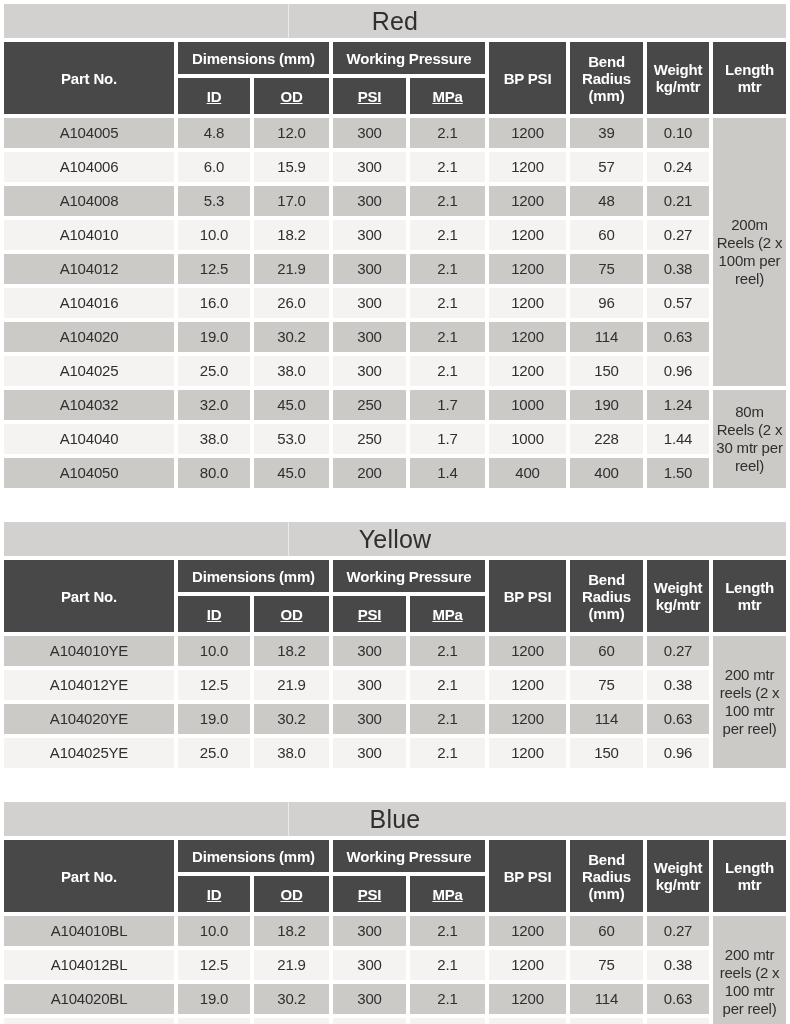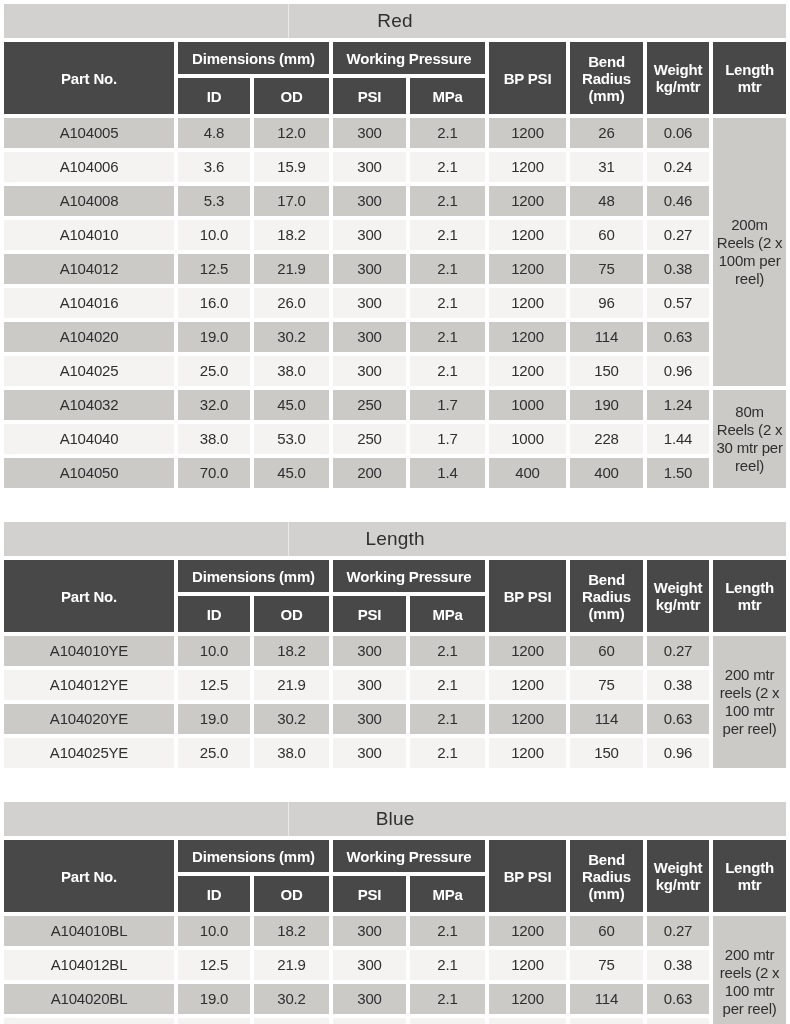--- a/index.html
+++ b/index.html
@@ -15,21 +15,21 @@
     border-collapse: separate;
     border-spacing: 4px;
     margin: 0 0 26px 0;
   }
   table.spec:last-child { margin-bottom: 0; }
 
   
   th.title-cell {
     background: #d2d1cf;
     color: #2f2f2f;
-    font-size: 19px;
+    font-size: 25px;
     font-weight: 400;
     height: 32px;
     text-align: center;
     position: relative;
     letter-spacing: 0.2px;
   }
   th.title-cell::after {            
     content: "";
     position: absolute;
     left: 36.3%;
@@ -45,21 +45,21 @@
     color: #ffffff;
     font-size: 15px;
     font-weight: 700;
     text-align: center;
     vertical-align: middle;
     line-height: 17px;
     padding: 2px 2px;
     letter-spacing: -0.2px;
   }
   tr.hrow1 th { height: 28px; }
-  tr.hrow2 th { height: 32px; }
+  tr.hrow2 th { height: 32px; text-decoration: underline; }
 
   
   td.cell {
     font-size: 15px;
     color: #2f2f2f;
     text-align: center;
     vertical-align: middle;
     height: 30px;
     padding: 0 2px;
     letter-spacing: -0.2px;
@@ -105,43 +105,43 @@
       </tr>
     </thead>
     <tbody>
       <tr>
         <td class="cell shaded">A104005</td>
         <td class="cell shaded">4.8</td>
         <td class="cell shaded">12.0</td>
         <td class="cell shaded">300</td>
         <td class="cell shaded">2.1</td>
         <td class="cell shaded">1200</td>
-        <td class="cell shaded">26</td>
-        <td class="cell shaded">0.06</td>
+        <td class="cell shaded">39</td>
+        <td class="cell shaded">0.10</td>
         <td class="cell length-cell" rowspan="8">200m Reels (2 x 100m per reel)</td>
       </tr>
       <tr>
         <td class="cell plain">A104006</td>
-        <td class="cell plain">3.6</td>
+        <td class="cell plain">6.0</td>
         <td class="cell plain">15.9</td>
         <td class="cell plain">300</td>
         <td class="cell plain">2.1</td>
         <td class="cell plain">1200</td>
-        <td class="cell plain">31</td>
+        <td class="cell plain">57</td>
         <td class="cell plain">0.24</td>
       </tr>
       <tr>
         <td class="cell shaded">A104008</td>
         <td class="cell shaded">5.3</td>
         <td class="cell shaded">17.0</td>
         <td class="cell shaded">300</td>
         <td class="cell shaded">2.1</td>
         <td class="cell shaded">1200</td>
         <td class="cell shaded">48</td>
-        <td class="cell shaded">0.46</td>
+        <td class="cell shaded">0.21</td>
       </tr>
       <tr>
         <td class="cell plain">A104010</td>
         <td class="cell plain">10.0</td>
         <td class="cell plain">18.2</td>
         <td class="cell plain">300</td>
         <td class="cell plain">2.1</td>
         <td class="cell plain">1200</td>
         <td class="cell plain">60</td>
         <td class="cell plain">0.27</td>
@@ -202,21 +202,21 @@
         <td class="cell plain">38.0</td>
         <td class="cell plain">53.0</td>
         <td class="cell plain">250</td>
         <td class="cell plain">1.7</td>
         <td class="cell plain">1000</td>
         <td class="cell plain">228</td>
         <td class="cell plain">1.44</td>
       </tr>
       <tr>
         <td class="cell shaded">A104050</td>
-        <td class="cell shaded">70.0</td>
+        <td class="cell shaded">80.0</td>
         <td class="cell shaded">45.0</td>
         <td class="cell shaded">200</td>
         <td class="cell shaded">1.4</td>
         <td class="cell shaded">400</td>
         <td class="cell shaded">400</td>
         <td class="cell shaded">1.50</td>
       </tr>
     </tbody>
   </table>
 <table class="spec">
@@ -226,21 +226,21 @@
       <col style="width:75px">
       <col style="width:73px">
       <col style="width:75px">
       <col style="width:77px">
       <col style="width:73px">
       <col style="width:62px">
       <col style="width:73px">
     </colgroup>
     <thead>
       <tr>
-        <th class="title-cell" colspan="9">Length</th>
+        <th class="title-cell" colspan="9">Yellow</th>
       </tr>
       <tr class="hrow1">
         <th class="hdr" rowspan="2">Part No.</th>
         <th class="hdr" colspan="2">Dimensions (mm)</th>
         <th class="hdr" colspan="2">Working Pressure</th>
         <th class="hdr" rowspan="2">BP PSI</th>
         <th class="hdr" rowspan="2">Bend Radius (mm)</th>
         <th class="hdr" rowspan="2">Weight kg/mtr</th>
         <th class="hdr" rowspan="2">Length mtr</th>
       </tr>

